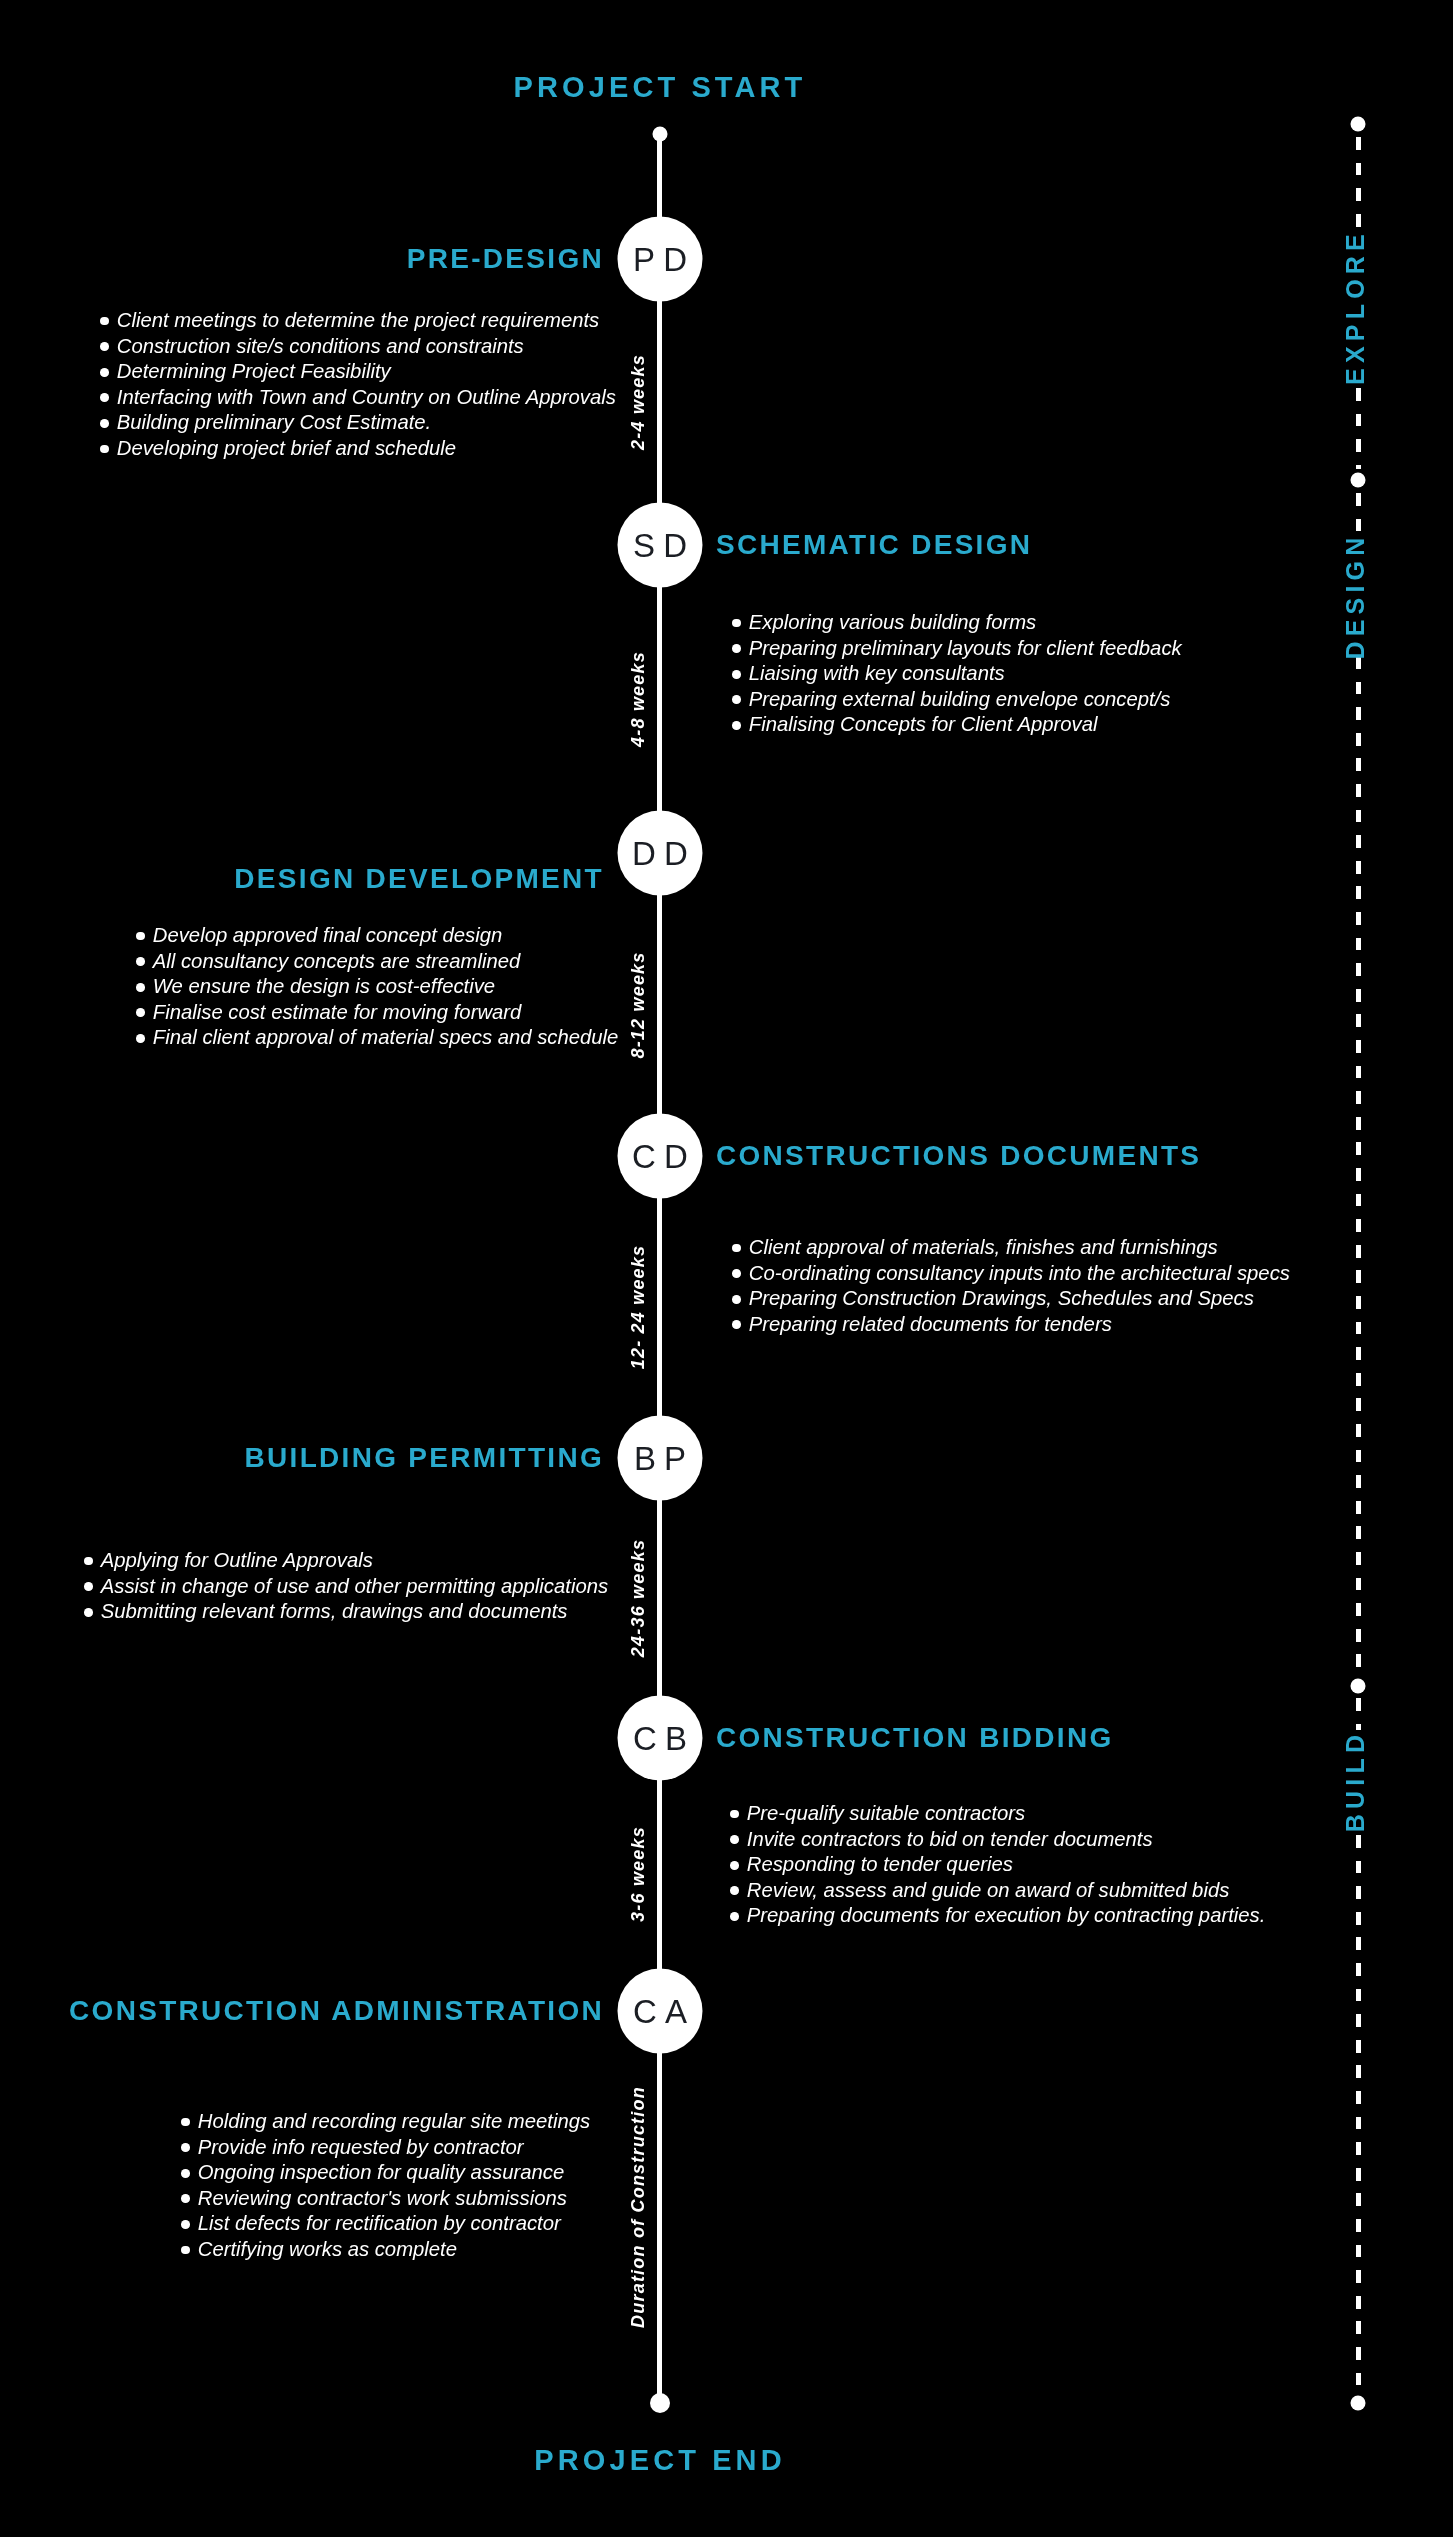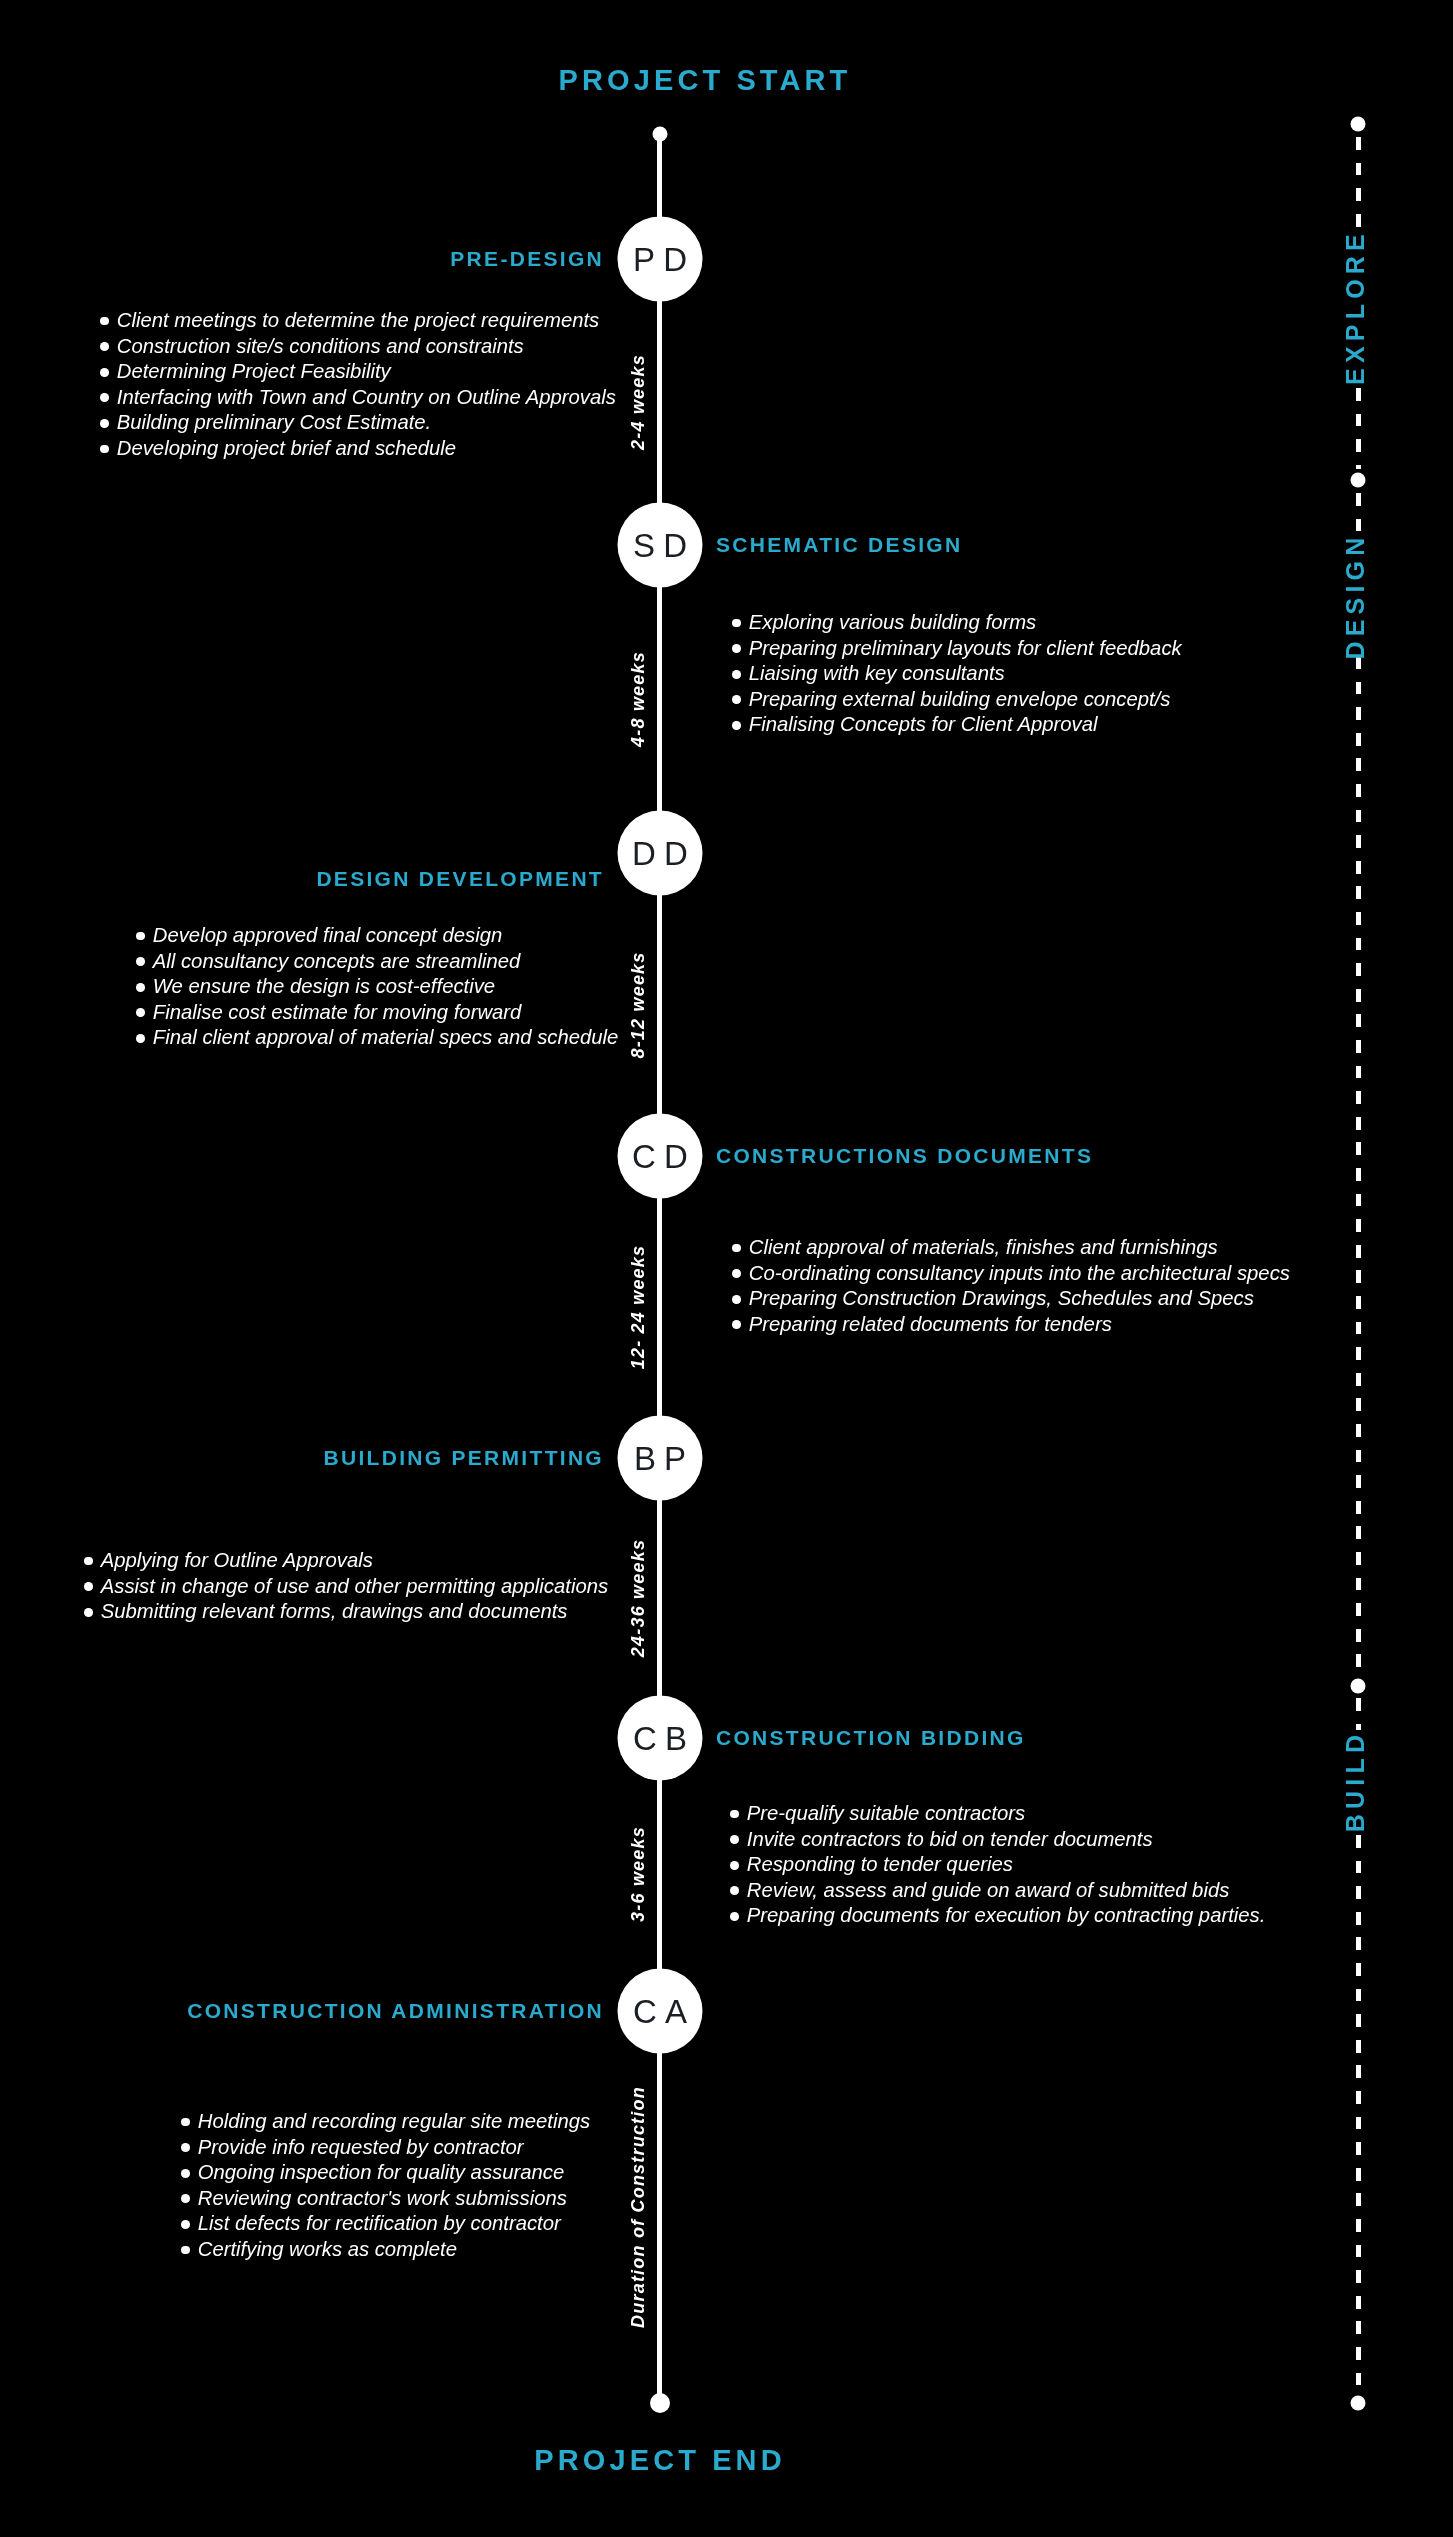--- a/index.html
+++ b/index.html
@@ -12,21 +12,21 @@
     color:#2aaacd; font-size:29px; font-weight:bold; letter-spacing:4.1px; white-space:nowrap;
   }
   .main-line { position:absolute; background:#fff; }
   .dot { position:absolute; background:#fff; border-radius:50%; transform:translate(-50%,-50%); }
   .node {
     position:absolute; width:85px; height:85px; border-radius:50%; background:#fff;
     transform:translate(-50%,-50%); display:flex; align-items:center; justify-content:center;
   }
   .node span { font-size:33px; font-weight:500; color:#1b1e24; letter-spacing:8.1px; margin-right:-8.1px; }
   .phase-title {
-    position:absolute; color:#2aaacd; font-size:21px; font-weight:bold;
+    position:absolute; color:#2aaacd; font-size:28px; font-weight:bold;
     letter-spacing:2.3px; white-space:nowrap; transform:translateY(-50%);
   }
   .duration {
     position:absolute; transform:translate(-50%,-50%) rotate(-90deg);
     color:#fff; font-size:18px; font-style:italic; font-weight:bold; letter-spacing:1.2px; white-space:nowrap;
   }
   .bullets { position:absolute; }
   .bullet { display:flex; align-items:flex-start;font-style:italic; }
   .bullet .b-dot { width:8.7px; height:8.7px; border-radius:50%; background:#fff; margin-right:8.1px; margin-top:8.7px; flex:0 0 auto; }
   .bullet .b-text { color:#fff; font-size:20.3px; line-height:25.6px; white-space:nowrap; }
@@ -37,21 +37,21 @@
   .rail-label {
     position:absolute; transform:translate(-50%,-50%) rotate(-90deg);
     color:#2aaacd; font-size:25px; font-weight:bold; letter-spacing:5.2px; white-space:nowrap;
   }
 </style>
 </head>
 <body>
 
 <div class="stage">
 
-  <div class="endpoint-title" style="left:660px; top:80px;margin-left:45px;">PROJECT START</div>
+  <div class="endpoint-title" style="left:660px; top:87px;">PROJECT START</div>
   <div class="endpoint-title" style="left:660px; top:2460px;">PROJECT END</div>
 
   <div class="main-line" style="left:657px; top:134px; width:4.7px; height:2269px;"></div>
   <div class="dot" style="left:660px; top:134px; width:15px; height:15px;"></div>
   <div class="dot" style="left:660px; top:2403px; width:20px; height:20px;"></div>
 
   <div class="node" style="left:660px; top:259px;">
       <span>PD</span>
     </div>
   <div class="node" style="left:660px; top:545px;">

